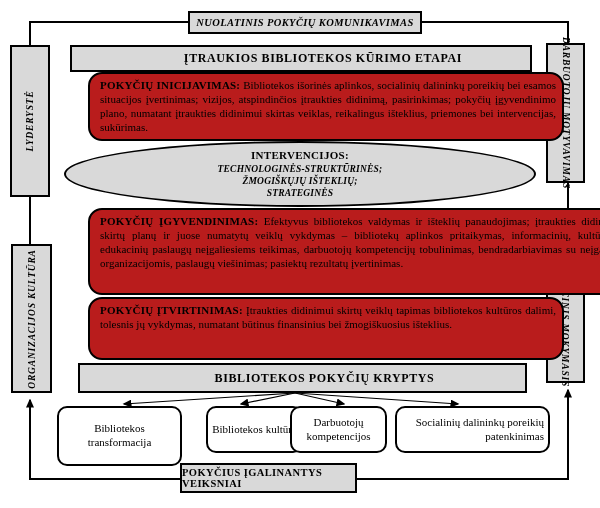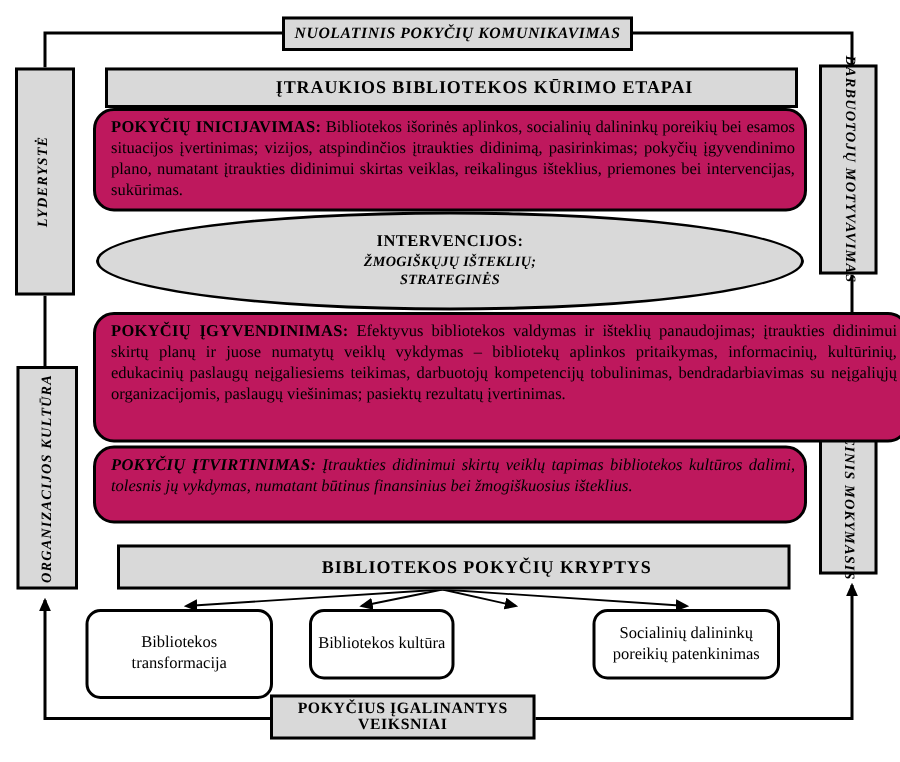--- a/index.html
+++ b/index.html
@@ -12,35 +12,35 @@
     overflow:hidden;
   }
   .abs{position:absolute;box-sizing:border-box;}
   svg.lines{position:absolute;left:0;top:0;z-index:0;}
   .node{z-index:1;}
 
   .graybar{
     background:#d9d9d9;
     border:2px solid #000;
     display:flex;align-items:center;justify-content:center;
-    text-align:center;
     font-family:Liberation Serif, serif;
   }
   .topbar-label{font-weight:bold;font-style:italic;font-size:10.5px;letter-spacing:.4px;}
   .title-label{font-weight:bold;font-size:12px;letter-spacing:.6px;margin-left:44px;}
   .enablers-label{font-weight:bold;font-size:10.5px;letter-spacing:.4px;}
 
   .roundbox{
-    background:#be185d;
+    background:#b91c1c;
     border:2px solid #000;
     border-radius:14px;
     padding:4px 6px 3px 10px;
     font-size:11px;
     line-height:1.28;
     text-align:justify;
+    margin-left:26px;
   }
   .lead{font-weight:bold;letter-spacing:.2px;}
 
   .ellipse{
     background:#d9d9d9;
     border:2px solid #000;
     border-radius:50%;
     display:flex;flex-direction:column;align-items:center;justify-content:center;
     text-align:center;
   }
@@ -119,45 +119,49 @@
     <span class="title-label">ĮTRAUKIOS BIBLIOTEKOS KŪRIMO ETAPAI</span>
   </div>
 
   <div class="abs node roundbox" style="left:62px;top:72px;width:476px;height:69px;">
     <span class="lead">POKYČIŲ INICIJAVIMAS:</span>
     <span>Bibliotekos išorinės aplinkos, socialinių dalininkų poreikių bei esamos situacijos įvertinimas; vizijos, atspindinčios įtraukties didinimą, pasirinkimas; pokyčių įgyvendinimo plano, numatant įtraukties didinimui skirtas veiklas, reikalingus išteklius, priemones bei intervencijas, sukūrimas.</span>
   </div>
 
   <div class="abs node ellipse" style="left:64px;top:141px;width:472px;height:66px;">
     <div class="etitle">INTERVENCIJOS:</div>
+    <div class="eitem">TECHNOLOGINĖS-STRUKTŪRINĖS;</div>
     <div class="eitem">ŽMOGIŠKŲJŲ IŠTEKLIŲ;</div>
     <div class="eitem">STRATEGINĖS</div>
   </div>
 
   <div class="abs node roundbox" style="left:62px;top:208px;width:544px;height:87px;">
     <span class="lead">POKYČIŲ ĮGYVENDINIMAS:</span>
     <span>Efektyvus bibliotekos valdymas ir išteklių panaudojimas; įtraukties didinimui skirtų planų ir juose numatytų veiklų vykdymas – bibliotekų aplinkos pritaikymas, informacinių, kultūrinių, edukacinių paslaugų neįgaliesiems teikimas, darbuotojų kompetencijų tobulinimas, bendradarbiavimas su neįgaliųjų organizacijomis, paslaugų viešinimas; pasiektų rezultatų įvertinimas.</span>
   </div>
 
-  <div class="abs node roundbox" style="left:62px;top:297px;width:476px;height:52px;font-style:italic;">
+  <div class="abs node roundbox" style="left:62px;top:297px;width:476px;height:63px;">
     <span class="lead">POKYČIŲ ĮTVIRTINIMAS:</span>
     <span>Įtraukties didinimui skirtų veiklų tapimas bibliotekos kultūros dalimi, tolesnis jų vykdymas, numatant būtinus finansinius bei žmogiškuosius išteklius.</span>
   </div>
 
   <div class="abs node graybar" style="left:78px;top:363px;width:449px;height:30px;">
     <span class="title-label">BIBLIOTEKOS POKYČIŲ KRYPTYS</span>
   </div>
 
   <div class="abs node smallbox" style="left:57px;top:406px;width:125px;height:60px;">
     <span>Bibliotekos transformacija</span>
   </div>
   <div class="abs node smallbox" style="left:190px;top:406px;width:97px;height:47px;margin-left:16px;">
     <span>Bibliotekos kultūra</span>
   </div>
-  <div class="abs node smallbox" style="left:395px;top:406px;width:125px;height:47px;">
+  <div class="abs node smallbox" style="left:290px;top:406px;width:97px;height:47px;">
+    <span>Darbuotojų kompetencijos</span>
+  </div>
+  <div class="abs node smallbox" style="left:395px;top:406px;width:155px;height:47px;text-align:right;">
     <span>Socialinių dalininkų poreikių patenkinimas</span>
   </div>
 
   <div class="abs node graybar" style="left:180px;top:463px;width:177px;height:30px;">
     <span class="enablers-label">POKYČIUS ĮGALINANTYS VEIKSNIAI</span>
   </div>
 
 </div>
 
 </body></html>

